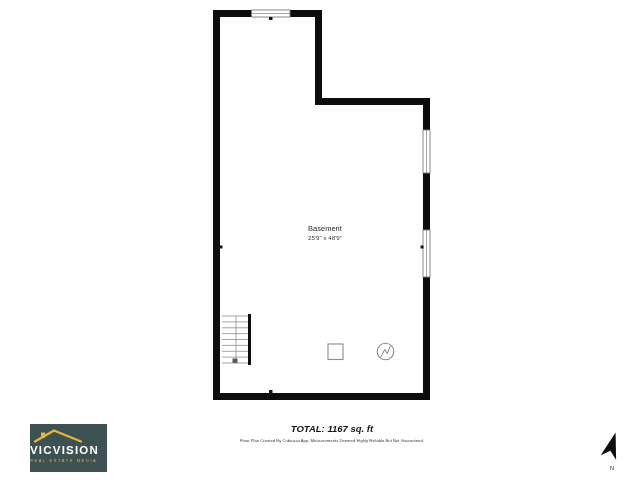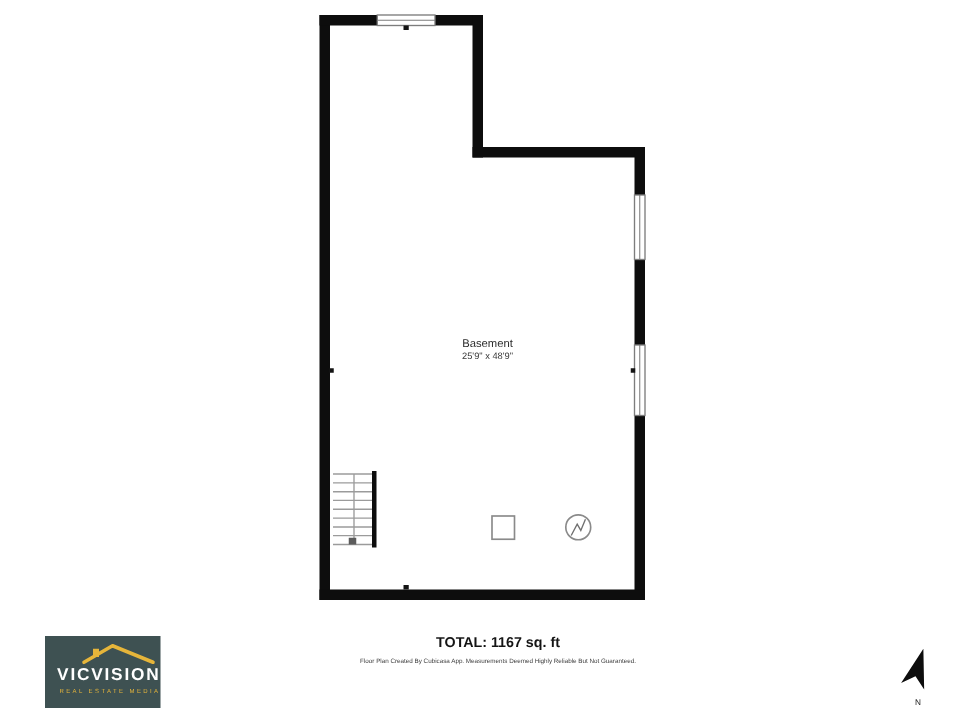--- a/index.html
+++ b/index.html
@@ -9,26 +9,26 @@
   }
   .abs{position:absolute;}
   
   #plan-svg{left:0;top:0;width:640px;height:480px;}
   
   #room-label{left:245px;top:224px;width:160px;text-align:center;color:#2b2b2b;}
   #room-name{font-size:7.5px;line-height:10px;}
   #room-dims{font-size:6.2px;line-height:8px;color:#3a3a3a;}
   
   #summary{left:25px;top:423px;width:614px;text-align:center;color:#141414;}
-  #summary-total{font-size:9.5px;font-weight:bold;line-height:11.5px;}
+  #summary-total{font-size:9.5px;font-weight:bold;line-height:11.5px;font-style:italic;}
   #summary-line2,#summary-line3{font-size:8px;line-height:11px;}
   #summary-disclaimer{font-size:4.2px;line-height:8px;margin-top:2px;color:#3c3c3c;}
   
   #logo{left:30px;top:424px;width:77px;height:48px;background:#3e5152;
-        display:flex;flex-direction:column;align-items:flex-end;justify-content:flex-start;}
+        display:flex;flex-direction:column;align-items:flex-start;justify-content:flex-start;}
   #logo-roof{margin-top:3px;}
   #logo-name{color:#ffffff;font-size:11.5px;font-weight:bold;letter-spacing:1.2px;line-height:13px;margin-top:1px;white-space:nowrap;}
   #logo-tagline{color:#e6b53a;font-size:4px;letter-spacing:1.6px;line-height:6px;margin-top:1px;white-space:nowrap;}
   
   #north{left:598px;top:431px;width:28px;height:40px;text-align:center;}
   #north-label{font-size:5.5px;color:#222;line-height:6px;margin-top:-2px;}
 </style>
 </head>
 <body>
 

